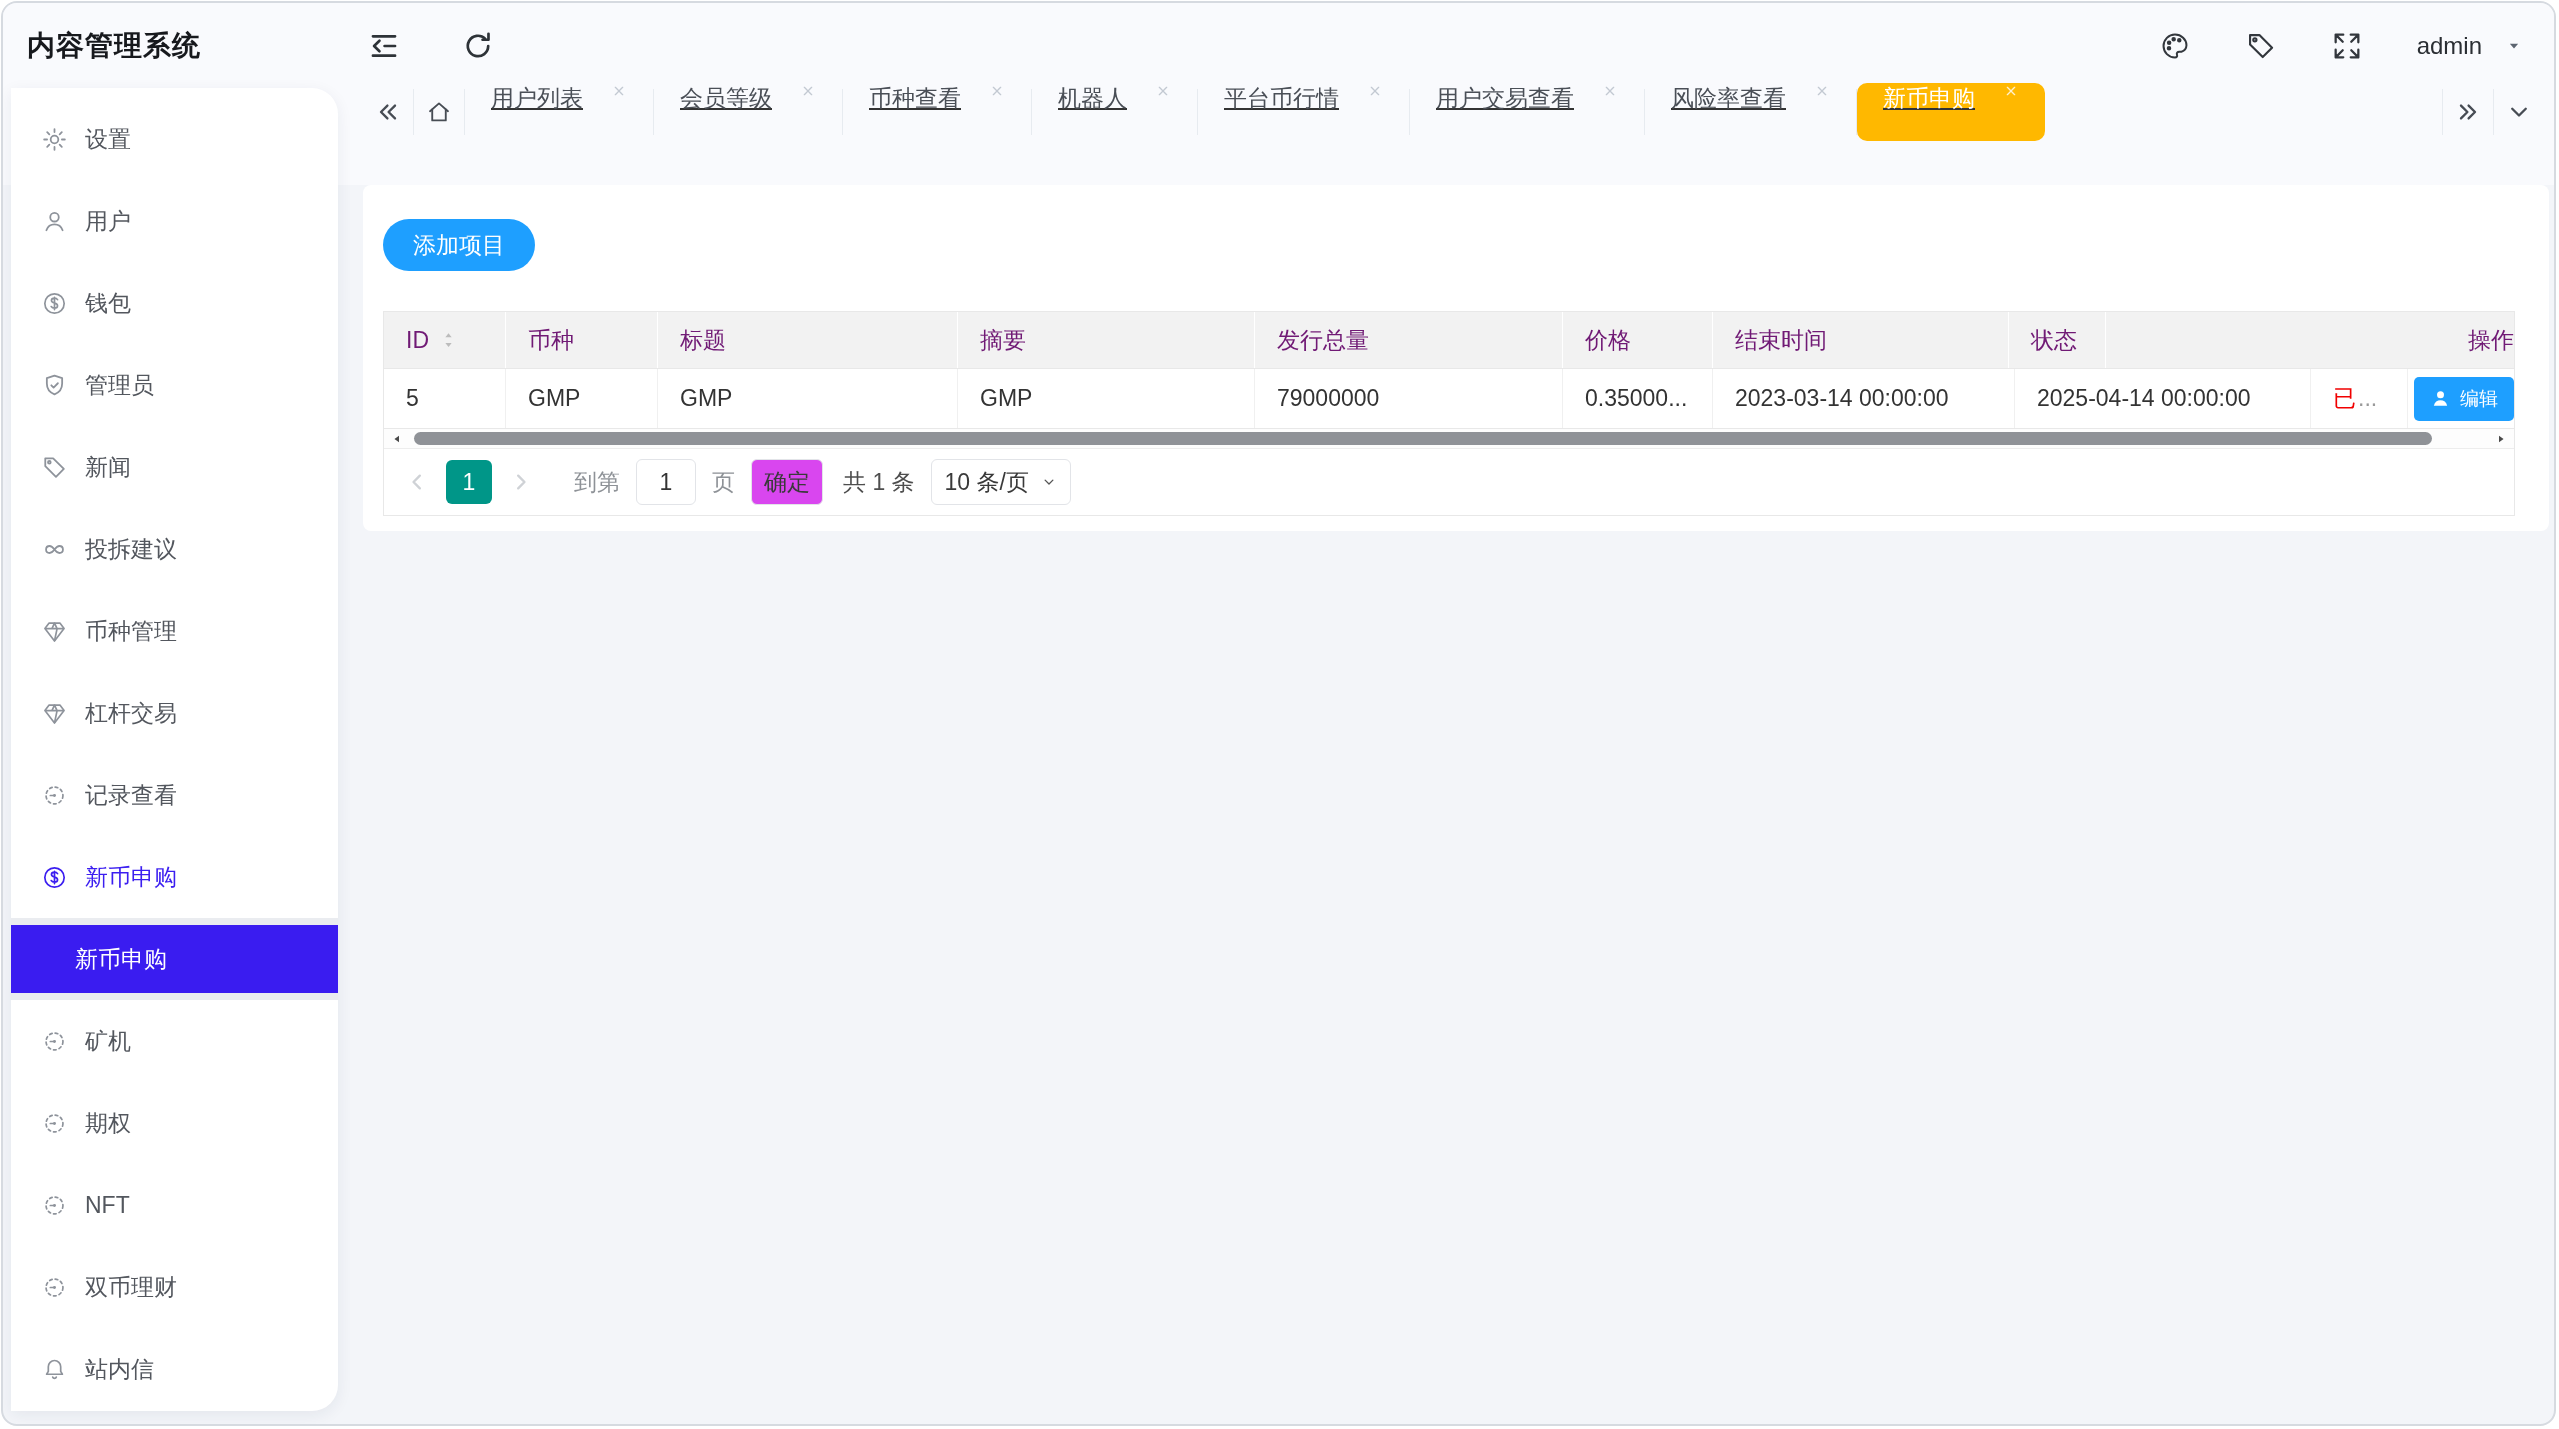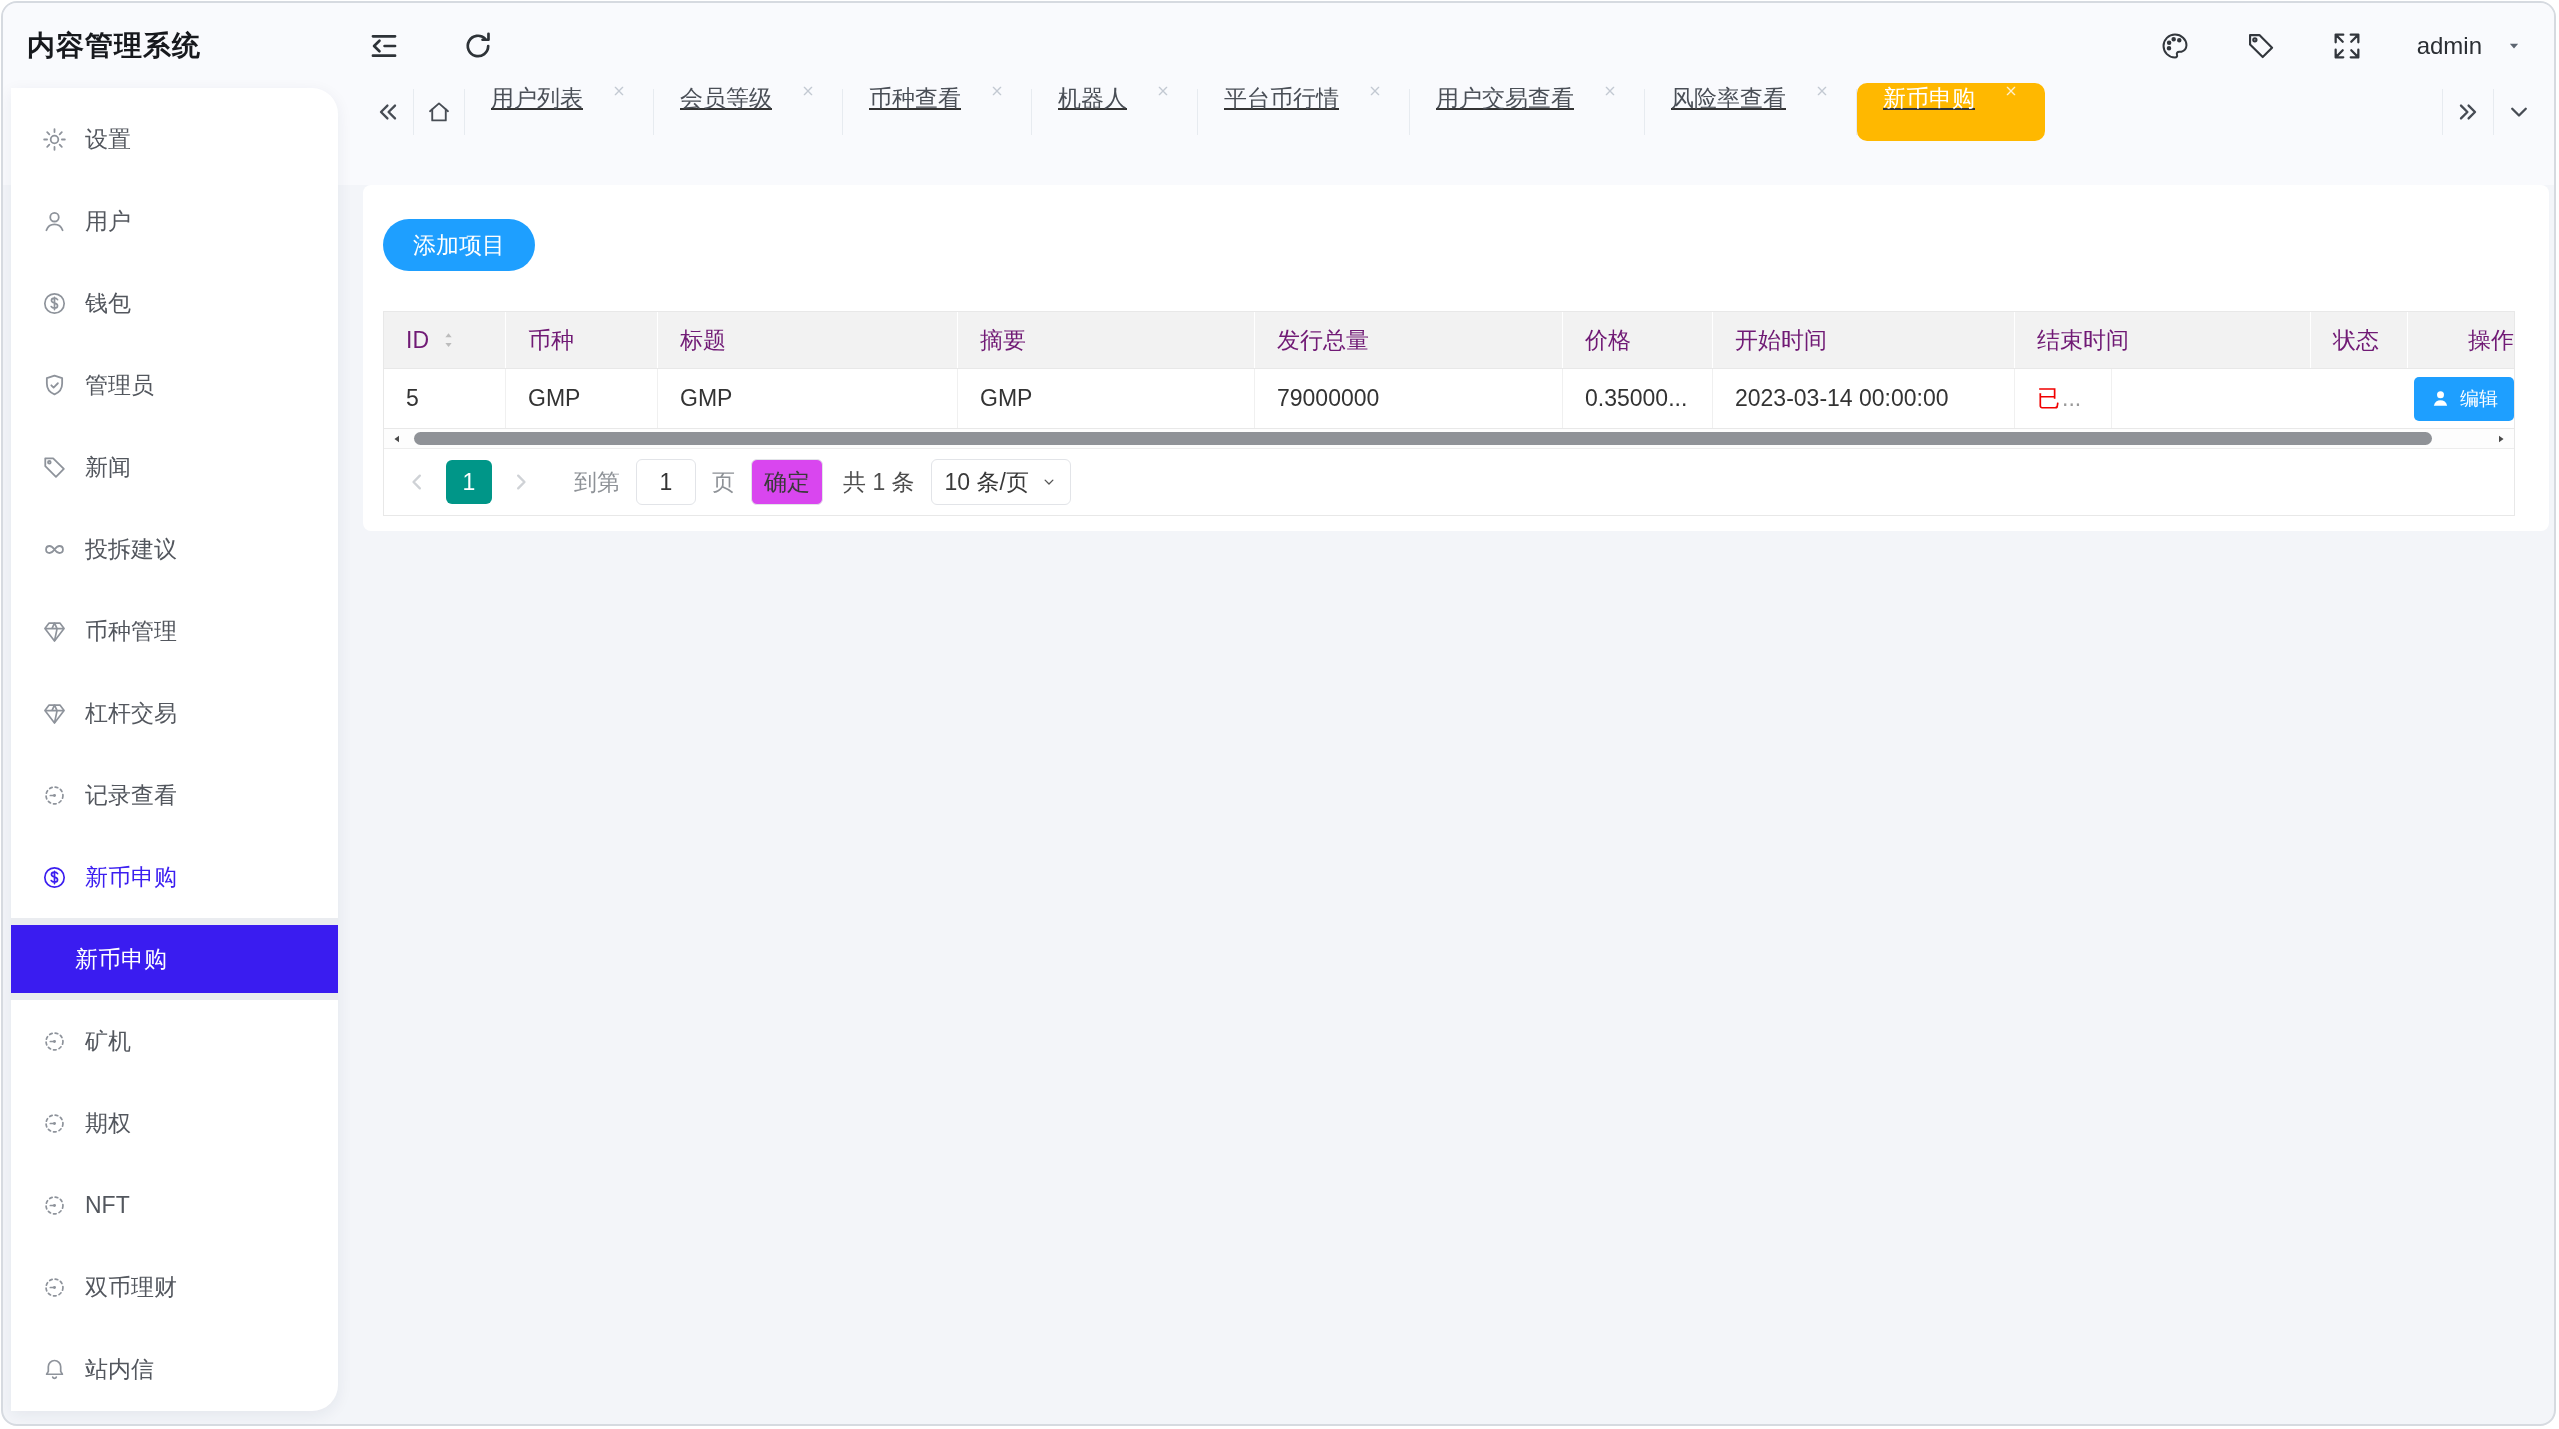--- a/index.html
+++ b/index.html
@@ -439,42 +439,40 @@
           </div>
         <div class="th c3">
             <span>摘要</span>
           </div>
         <div class="th c4">
             <span>发行总量</span>
           </div>
         <div class="th c5">
             <span>价格</span>
           </div>
-        <div class="th c6">
-            <span>开始时间</span>
-          </div>
         <div class="th c7">
             <span>结束时间</span>
           </div>
         <div class="th c8">
             <span>状态</span>
           </div>
         <div class="th c9">
             <span>操作</span>
           </div>
       </div>
 
       <div class="trow">
         <div class="td c0">5</div>
         <div class="td c1">GMP</div>
         <div class="td c2">GMP</div>
         <div class="td c3">GMP</div>
         <div class="td c4">79000000</div>
         <div class="td c5">0.35000...</div>
         <div class="td c6">2023-03-14 00:00:00</div>
+        <div class="td c7">2025-04-14 00:00:00</div>
         <div class="td c8">
           <span class="st-red">已</span>
           <span class="st-dots">...</span>
         </div>
         <div class="td c9">
           <button class="edit-btn">
             <svg>
                 <use href="#i-user-fill"></use>
               </svg>
             <span>编辑</span>

